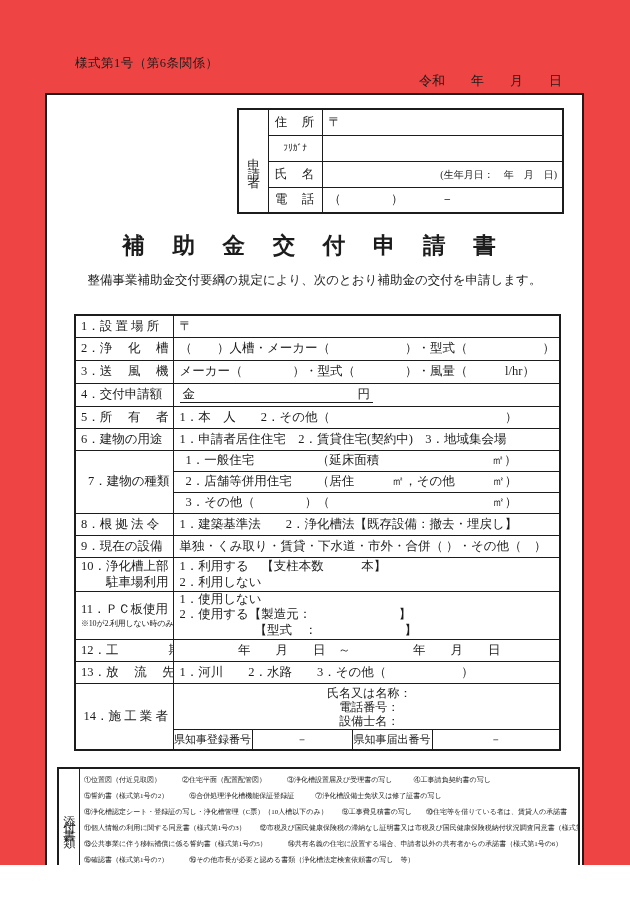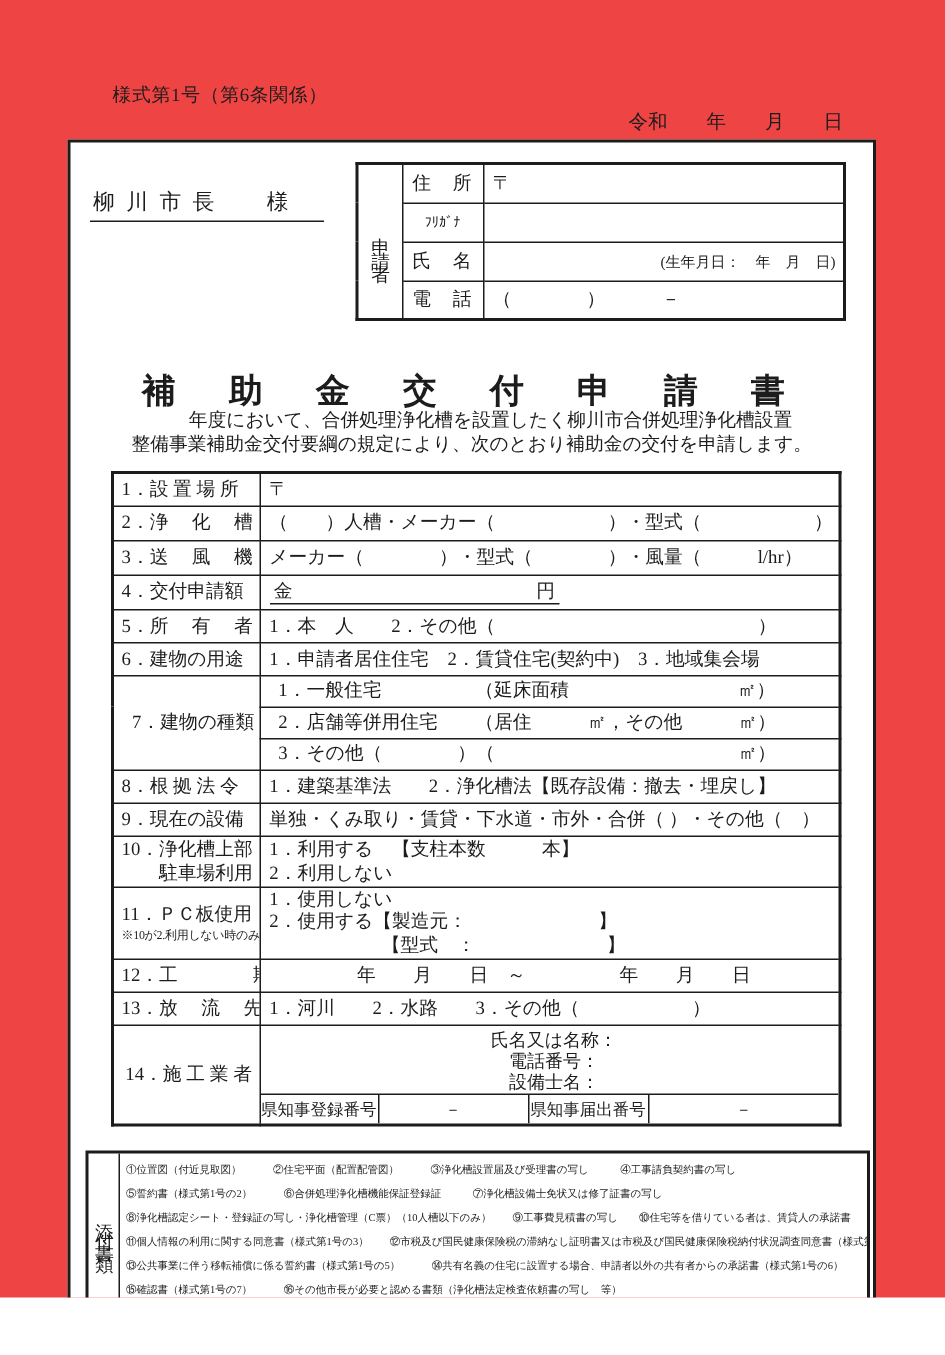--- a/index.html
+++ b/index.html
@@ -19,22 +19,22 @@
                     table-layout:fixed; border:2px solid #1c1c1c; }
   table.applicant td { border:1px solid #1c1c1c; height:26px; font-size:12.5px; vertical-align:middle; }
   td.ap-side { width:30px; text-align:center; font-size:13px;
                writing-mode:vertical-rl; text-orientation:upright; letter-spacing:9px; }
   td.ap-label { width:54px; text-align:center; letter-spacing:1px; }
   td.ap-label.small { font-size:9.5px; letter-spacing:0; }
   td.ap-value { padding-left:6px; }
   td.ap-value.birth { text-align:right; padding-right:5px; }
   .birth-note { font-size:10px; }
 
-  .title { position:absolute; left:0; top:150px; width:100%; text-align:center;
-           font-size:22.5px; font-weight:bold; letter-spacing:11px; white-space:nowrap;font-family:Liberation Mono, monospace; }
+  .title { position:absolute; left:0; top:135px; width:100%; text-align:center;
+           font-size:22.5px; font-weight:bold; letter-spacing:11px; white-space:nowrap; }
 
   .intro { position:absolute; left:0; top:178px; width:100%; text-align:center;
            font-size:12.5px; line-height:15.5px; white-space:nowrap; }
 
   table.main { position:absolute; left:27px; top:219px; width:487px; border-collapse:collapse;
                table-layout:fixed; border:2px solid #1c1c1c; }
   table.main td { border:1px solid #1c1c1c; font-size:12.5px; vertical-align:middle; overflow:hidden; }
   td.lbl { width:98px; padding:0 2px 0 5px; letter-spacing:0; white-space:nowrap; }
   td.val { padding-left:6px; white-space:nowrap; }
   tr.rh22 td { height:22px; } tr.rh23 td { height:23px; } tr.rh21 td { height:21px;padding-left:12px; }
@@ -62,21 +62,20 @@
 </head>
 <body>
 
 <div class="page">
 
   <div class="form-number">様式第1号（第6条関係）</div>
   <div class="era-date">令和　　年　　月　　日</div>
 
   <div class="frame">
 
-    <div class="addressee">柳 川 市 長　　様</div>
 
     <table class="applicant">
       <tbody>
           <tr>
         <td class="ap-side" rowspan="4">申請者</td>
         <td class="ap-label">住　所</td>
         <td class="ap-value">〒</td>
       </tr>
       <tr>
         <td class="ap-label small">ﾌﾘｶﾞﾅ</td>
@@ -91,21 +90,20 @@
       <tr>
         <td class="ap-label">電　話</td>
         <td class="ap-value">（　　　　）　　　－</td>
       </tr>
     </tbody>
       </table>
 
     <div class="title">補 助 金 交 付 申 請 書</div>
 
     <div class="intro">
-      <div>　　年度において、合併処理浄化槽を設置したく柳川市合併処理浄化槽設置</div>
       <div>整備事業補助金交付要綱の規定により、次のとおり補助金の交付を申請します。</div>
     </div>
 
     <table class="main">
       <tbody>
           <tr class="rh22">
         <td class="lbl">1．設 置 場 所</td>
         <td class="val">〒</td>
       </tr>
       <tr class="rh23">

